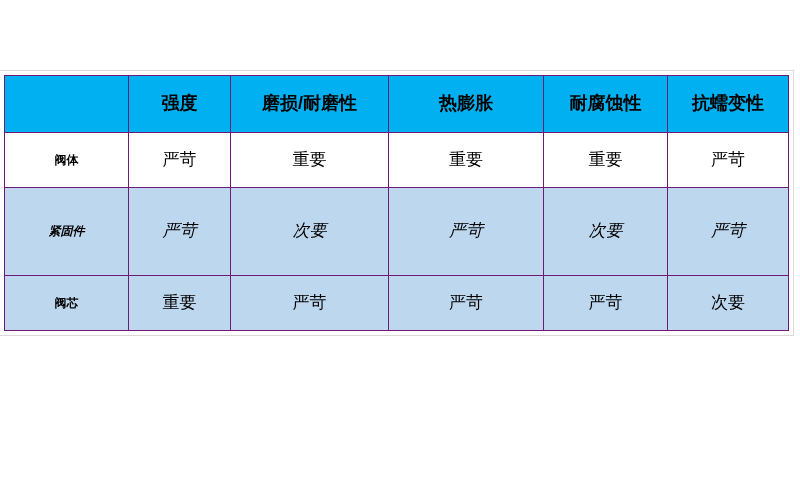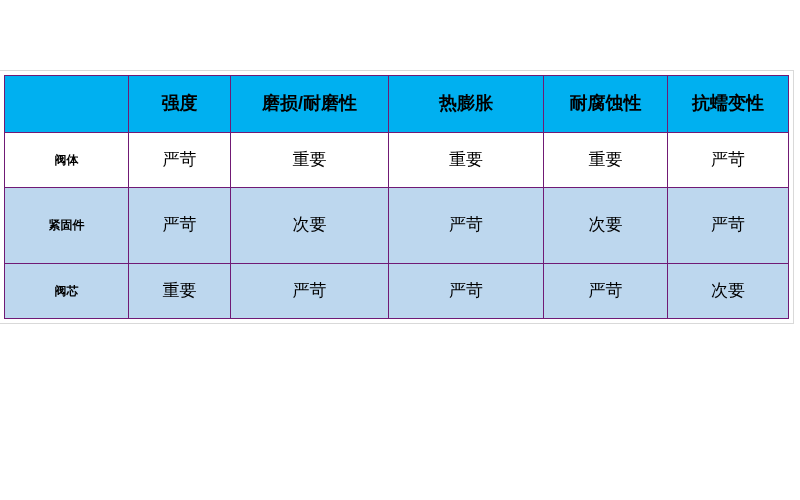--- a/index.html
+++ b/index.html
@@ -49,21 +49,21 @@
     font-weight: bold;
     font-size: 18px;
   }
   table.matrix td.rowlabel {
     font-weight: bold;
     font-size: 12px;
   }
   tr.shaded td { background: #BDD7EE; }
   tr.h43 { height: 43px; }
   tr.h51 { height: 51px; }
-  tr.h76 { height: 76px; }
+  tr.h76 { height: 88px; font-style: italic; }
   tr.h46 { height: 46px; }
   tr.h48 { height: 40px; }
   tr.h77 { height: 77px; }
 </style>
 </head>
 <body>
 
 <div class="stage">
   <div class="tbl-wrap">
     <table class="matrix">

